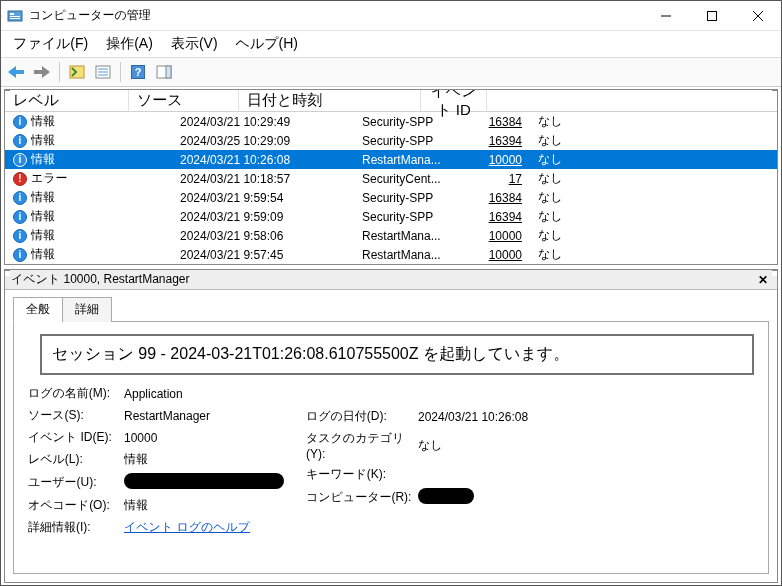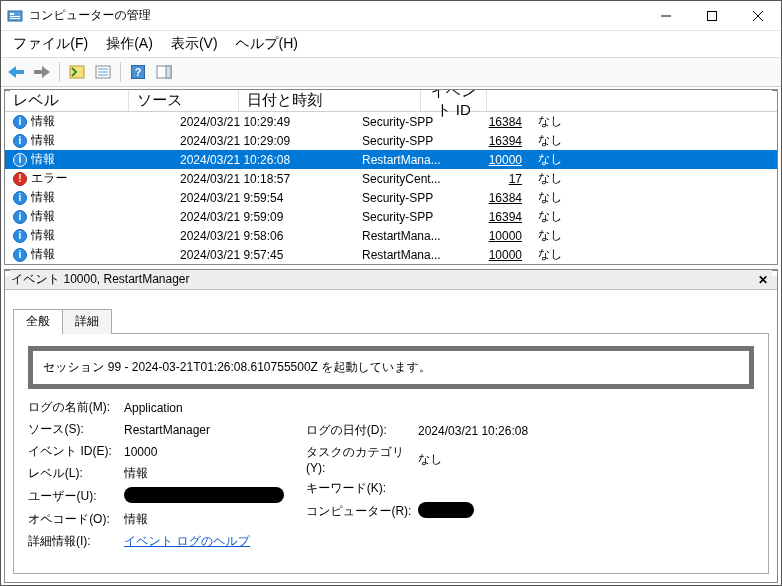--- a/index.html
+++ b/index.html
@@ -101,36 +101,37 @@
   .lvl-error{background:#d93025;border:1px solid #a82318;}
   .row.selected .lvl-icon{border-color:#fff;}
 
   .detail-pane { flex:1; display:flex; flex-direction:column; min-height:0;}
   .detail-title {
     background:#eee; border-bottom:1px solid #bbb;
     display:flex; align-items:center; height:20px; padding:0 6px;
     font-size:12px;
   }
   .detail-title .close-x { margin-left:auto; width:16px;height:16px;display:flex;align-items:center;justify-content:center;font-weight:bold;cursor:default;}
-  .detail-body { flex:1; padding:18px 8px 8px 8px; display:flex;flex-direction:column; min-height:0;}
+  .detail-body { flex:1; padding:6px 8px 8px 8px; display:flex;flex-direction:column; min-height:0;}
   .tabs { display:flex; border-bottom:1px solid #aaa; }
   .tab {
     padding:3px 12px; border:1px solid #aaa; border-bottom:none;
     background:#f4f4f4; margin-right:-1px; font-size:12px;
     position:relative; top:1px;
   }
   .tab.active { background:#fff; border-bottom:1px solid #fff;}
   .detail-inner {
     border:1px solid #aaa; border-top:none; flex:1;
     padding:12px 14px; display:flex;flex-direction:column; gap:10px;
     font-size:12px; overflow:auto;
   }
   .msg-box {
-    border:5px solid #737373; padding:8px 10px; min-height:36px;
-    font-size:12px;
+    border:2px solid #737373; padding:8px 10px; min-height:36px;
+    font-size:16px;
+    margin-left:12px;
   }
   .props { display:flex; gap:22px; }
   .props-col { }
   .prop-row { display:flex; margin-bottom:5px; align-items:center;}
   .prop-label { width:96px; }
   .prop-label2 { width:112px; }
   .prop-val { }
   .redact { display:inline-block;background:#000;border-radius:10px;height:16px;}
   .redact.w1{width:160px;}
   .redact.w2{width:56px;}
@@ -237,21 +238,21 @@
           <div class="cell cell-date">2024/03/21 10:29:49</div>
           <div class="cell cell-source">Security-SPP</div>
           <div class="cell cell-id">16384</div>
           <div class="cell cell-cat">なし</div>
         </div>
         <div class="row">
           <div class="cell cell-level">
             <span class="lvl-icon lvl-info">i</span>
             <span>情報</span>
           </div>
-          <div class="cell cell-date">2024/03/21 10:29:09</div>
+          <div class="cell cell-date">2024/03/25 10:29:09</div>
           <div class="cell cell-source">Security-SPP</div>
           <div class="cell cell-id">16394</div>
           <div class="cell cell-cat">なし</div>
         </div>
         <div class="row selected">
           <div class="cell cell-level">
             <span class="lvl-icon lvl-info">i</span>
             <span>情報</span>
           </div>
           <div class="cell cell-date">2024/03/21 10:26:08</div>

